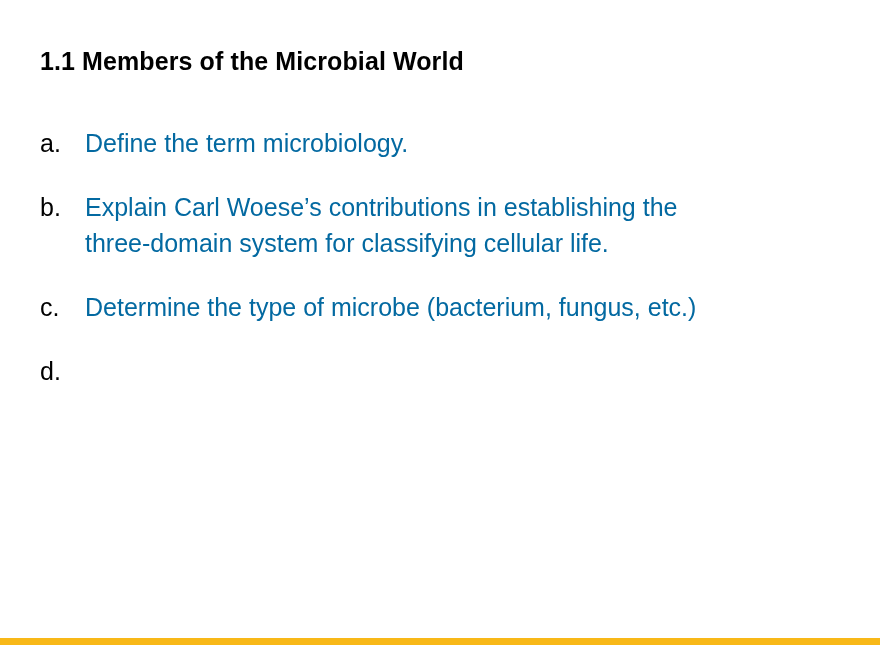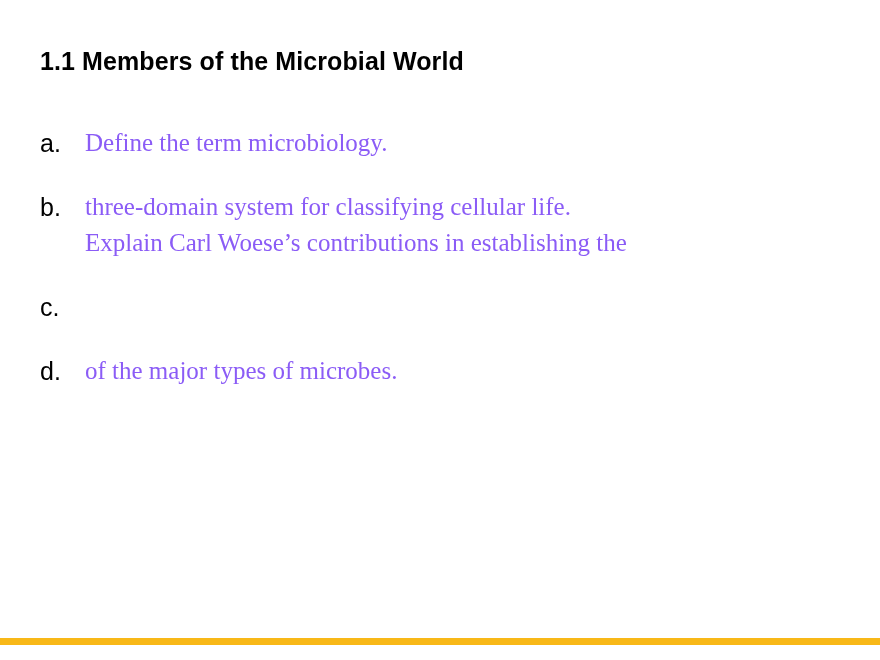--- a/index.html
+++ b/index.html
@@ -57,22 +57,21 @@
     width: 45px;
     font-size: 25px;
     line-height: 36px;
     color: #000000;
   }
 
   .objective-lines {
     flex: 1 1 auto;
     font-size: 25px;
     line-height: 36px;
-    color: #8b5cf6;
-    font-family: Liberation Serif, serif;
+    color: #0369a1;
   }
 
   .objective-line {
     display: block;
     white-space: nowrap;
   }
 
   .accent-bar {
     position: absolute;
     left: 0;
@@ -102,35 +101,35 @@
     <div class="objective-item">
       <span class="objective-marker">a.</span>
       <span class="objective-lines">
         <span class="objective-line">Define the term microbiology.</span>
       </span>
     </div>
 
     <div class="objective-item">
       <span class="objective-marker">b.</span>
       <span class="objective-lines">
+        <span class="objective-line">Explain Carl Woese’s contributions in establishing the</span>
         <span class="objective-line">three-domain system for classifying cellular life.</span>
-        <span class="objective-line">Explain Carl Woese’s contributions in establishing the</span>
       </span>
     </div>
 
     <div class="objective-item">
       <span class="objective-marker">c.</span>
       <span class="objective-lines">
+        <span class="objective-line">Determine the type of microbe (bacterium, fungus, etc.)</span>
       </span>
     </div>
 
     <div class="objective-item">
       <span class="objective-marker">d.</span>
       <span class="objective-lines">
-        <span class="objective-line">of the major types of microbes.</span>
       </span>
     </div>
 
   </div>
 
   <div class="accent-bar" style="background: rgb(248, 184, 24);"></div>
   <div class="footer-space"></div>
 
 </div>
 

